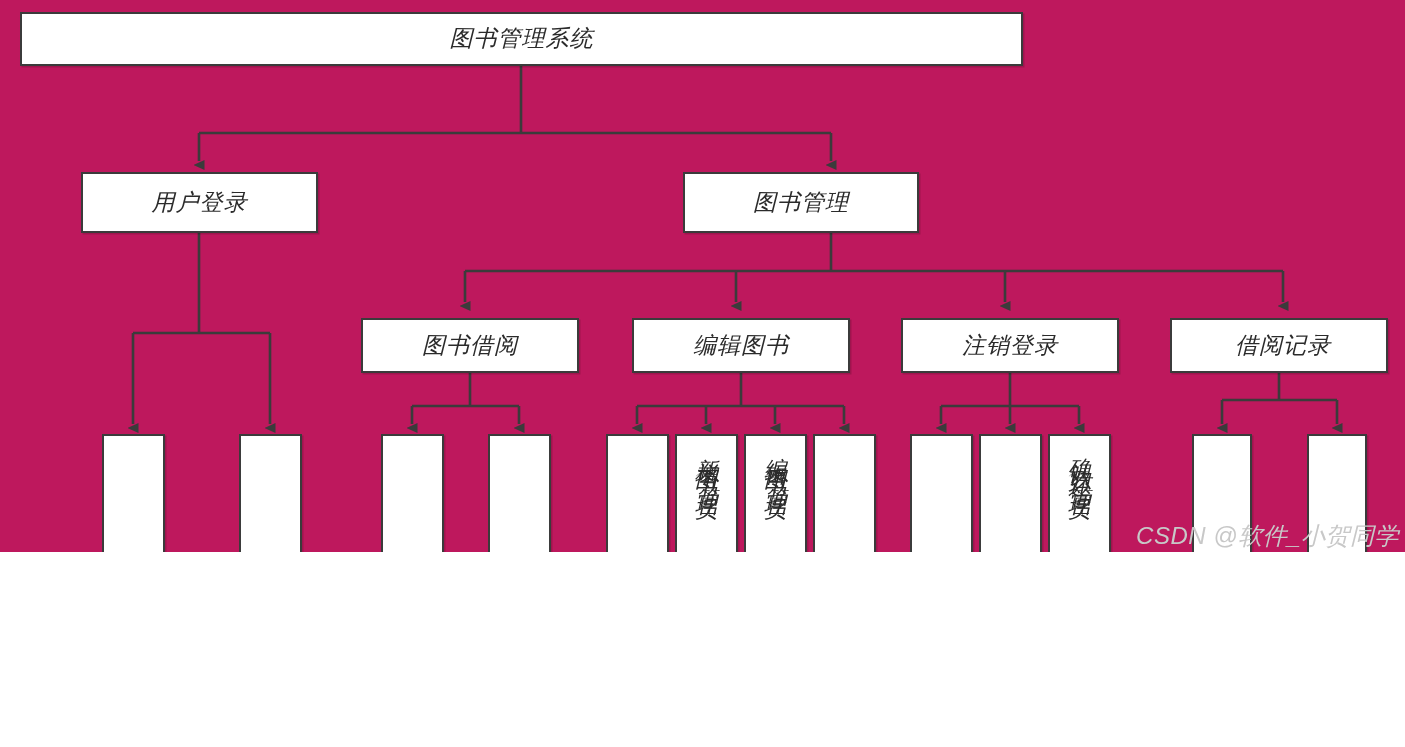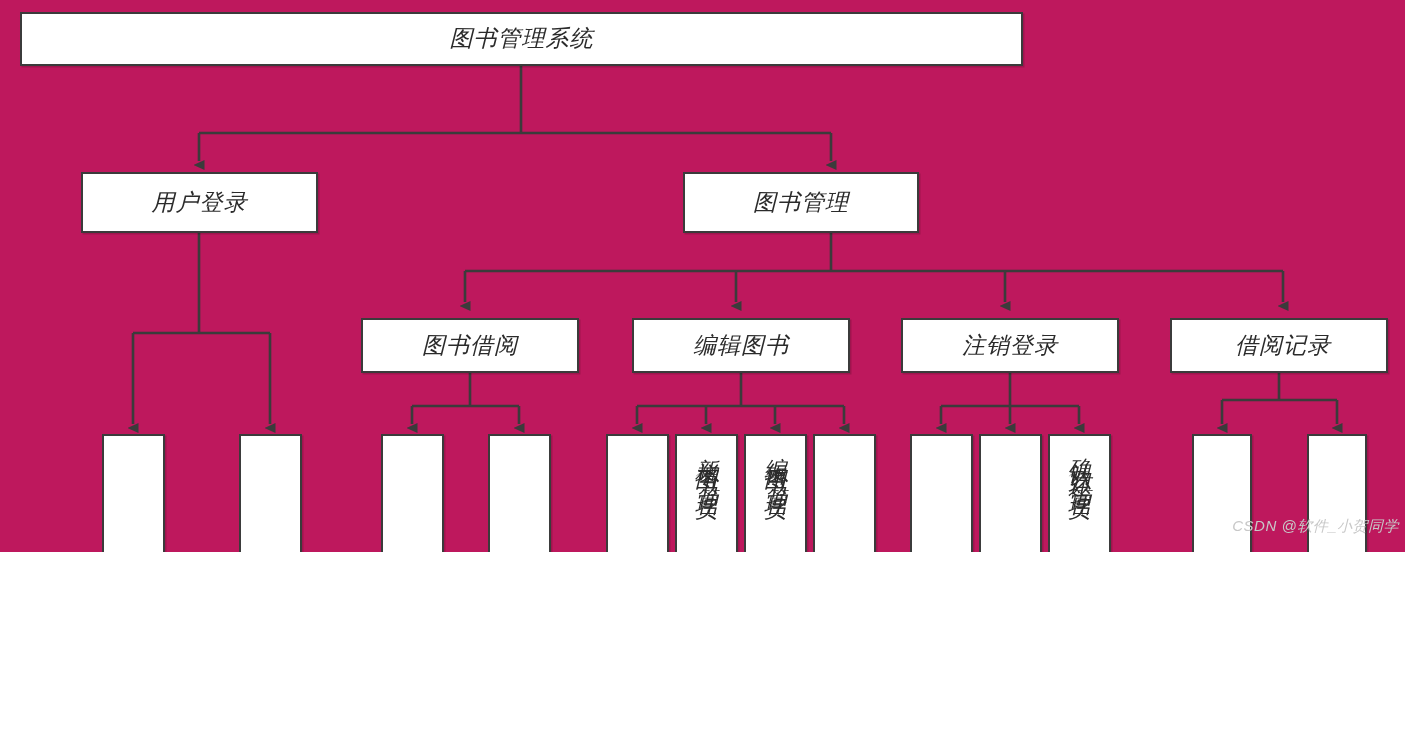--- a/index.html
+++ b/index.html
@@ -61,22 +61,22 @@
     letter-spacing: 6px;
     line-height: 1.05;
   }
   .node.v.centered {
     align-items: center;
     padding-top: 0;
   }
   .watermark {
     position: absolute;
     right: 6px;
-    bottom: 16px;
-    font-size: 15px;
+    bottom: 0;
+    font-size: 24px;
     color: #c8c8c8;
     letter-spacing: 0.5px;
     white-space: nowrap;
     user-select: none;
   }
 </style>
 </head>
 <body>
 
 <div id="canvas">

